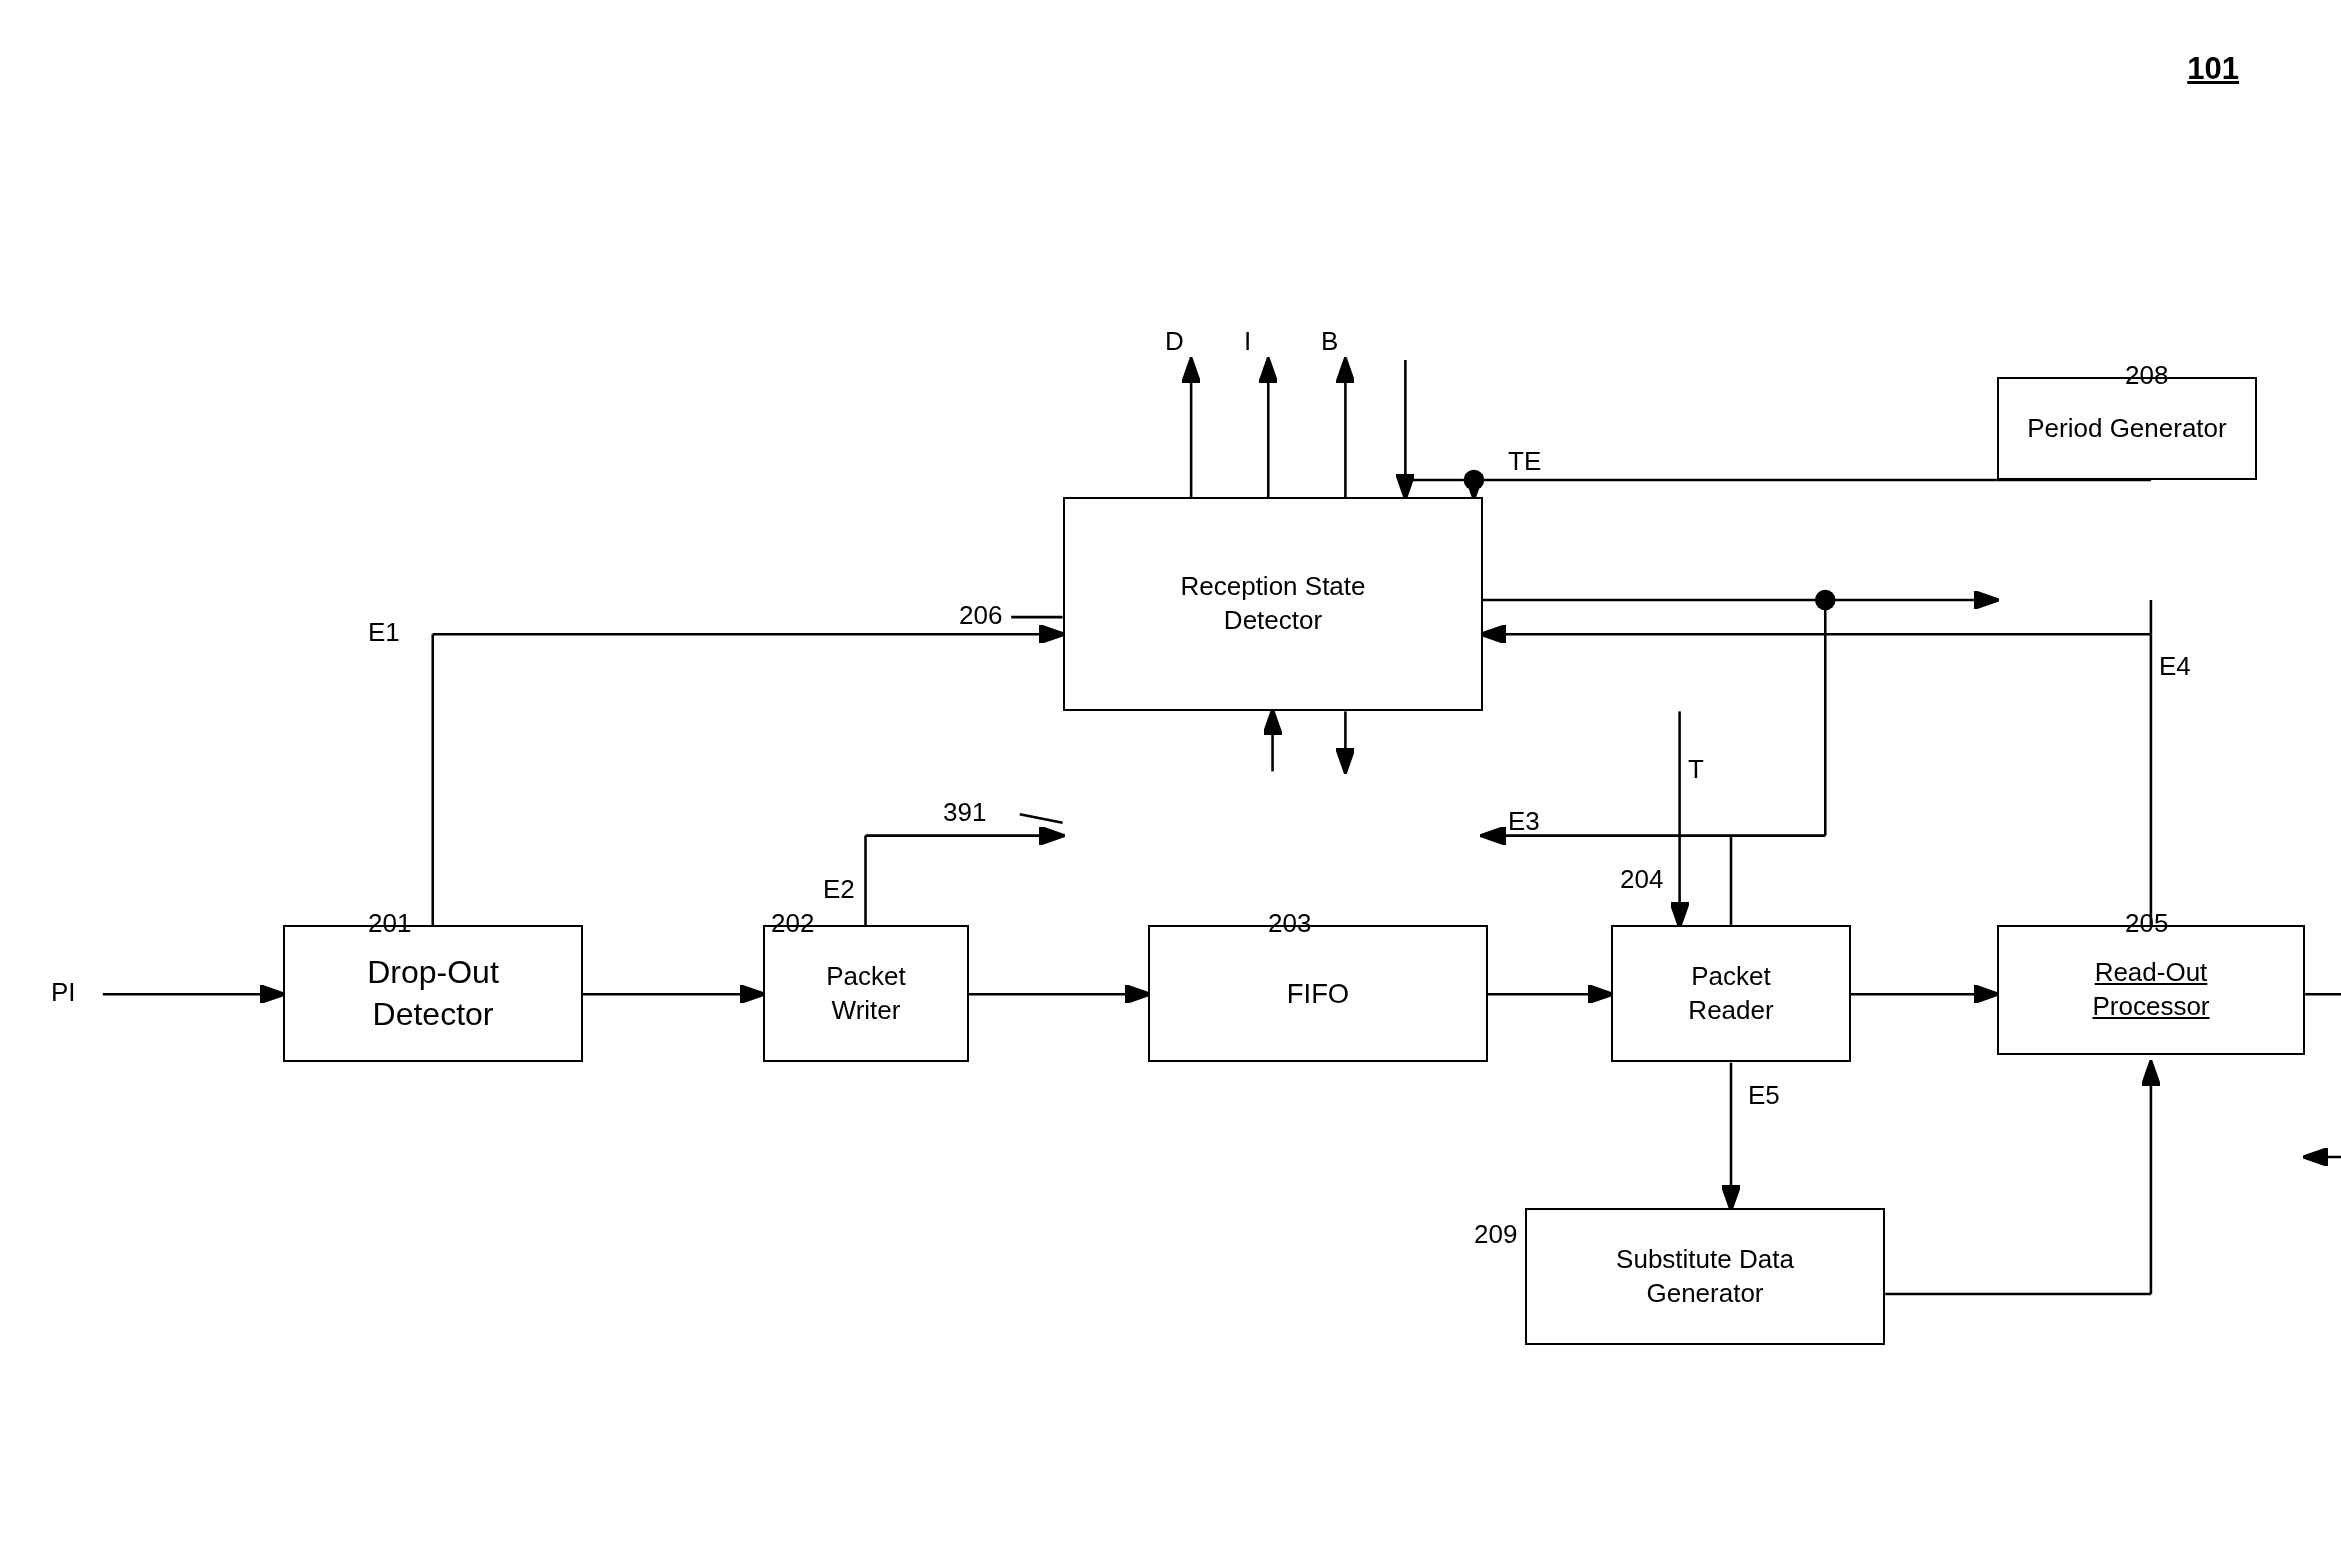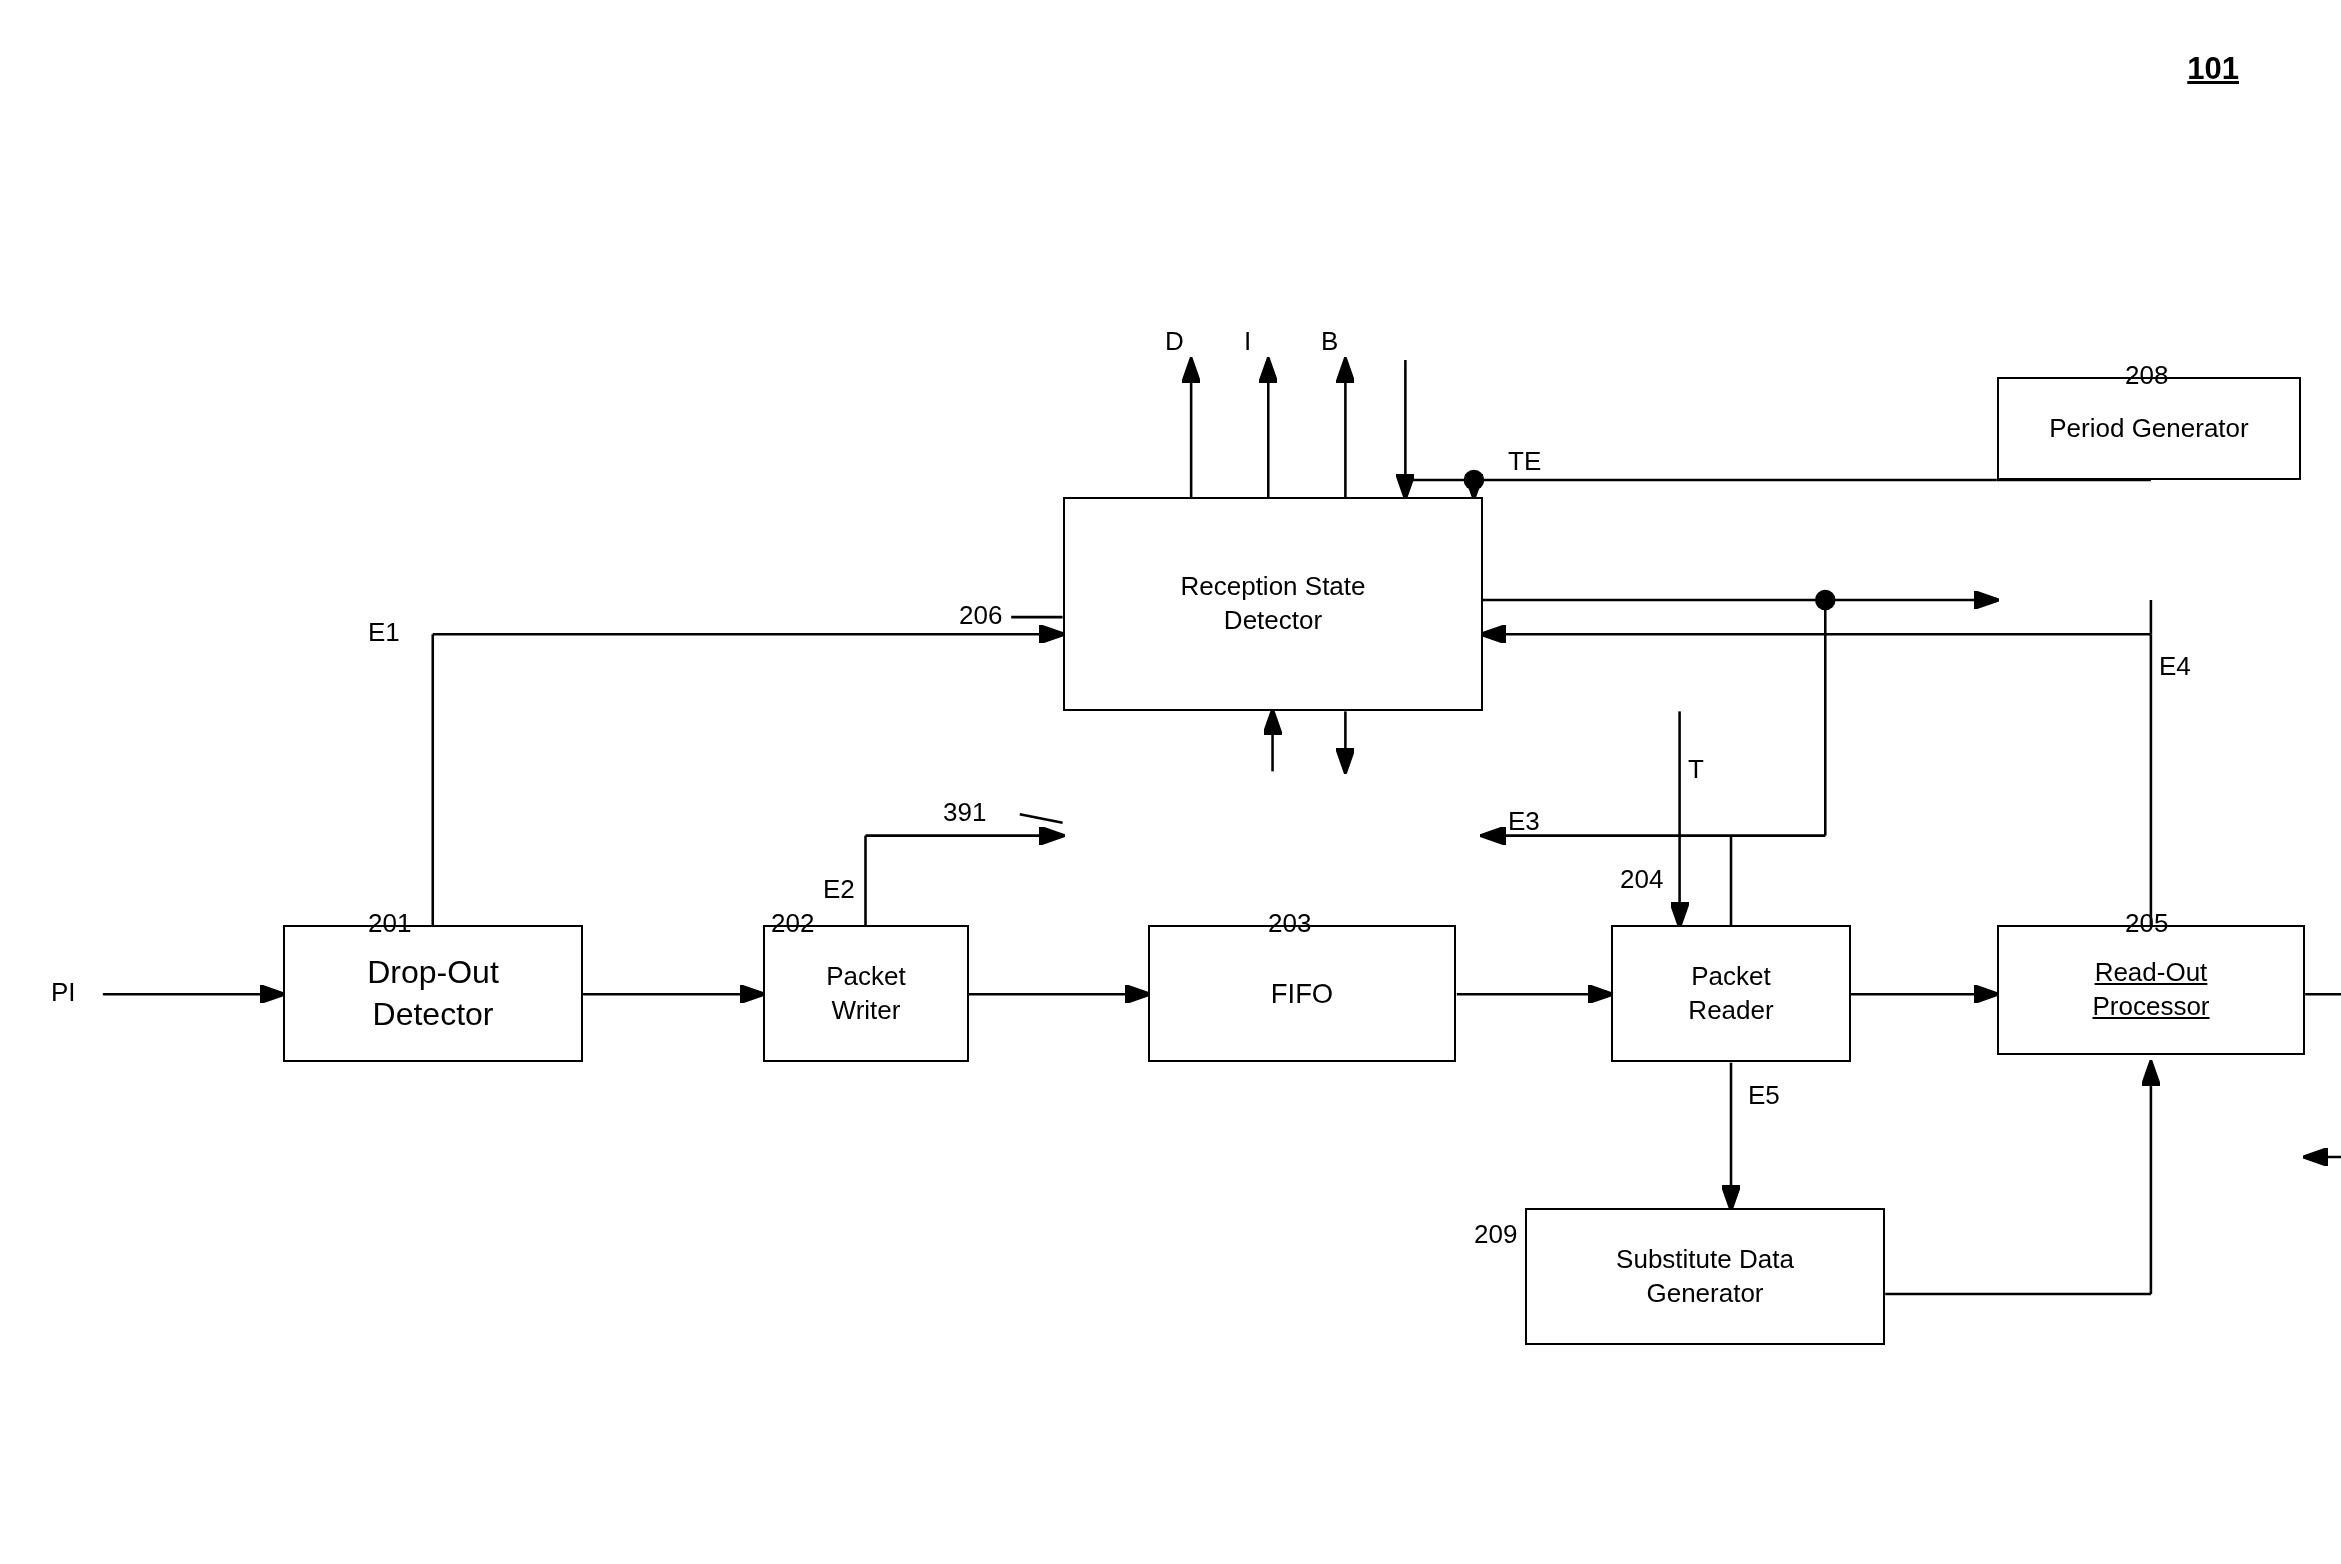--- a/index.html
+++ b/index.html
@@ -153,41 +153,41 @@
   <div class="block" style="left:283px; top:925px; width:300px; height:137px;">
     <span style="white-space:pre-line; font-size:32px;">Drop-Out
 Detector</span>
   </div>
 
   <div class="block" style="left:763px; top:925px; width:206px; height:137px;">
     <span style="white-space:pre-line; font-size:26px;">Packet
 Writer</span>
   </div>
 
-  <div class="block" style="left:1148px; top:925px; width:308px; height:137px;">
+  <div class="block" style="left:1148px; top:925px; width:340px; height:137px;">
     <span style="font-size:27.4px;">FIFO</span>
   </div>
 
   <div class="block" style="left:1611px; top:925px; width:240px; height:137px;">
     <span style="white-space:pre-line; font-size:26px;">Packet
 Reader</span>
   </div>
 
   <div class="block" style="left:1997px; top:925px; width:308px; height:130px;text-decoration:underline;">
     <span style="white-space:pre-line; font-size:26px;">Read-Out
 Processor</span>
   </div>
 
   <div class="block" style="left:1063px; top:497px; width:420px; height:214px;">
     <span style="white-space:pre-line; font-size:26px;">Reception State
 Detector</span>
   </div>
 
 
-  <div class="block" style="left:1997px; top:377px; width:304px; height:103px;">
+  <div class="block" style="left:1997px; top:377px; width:260px; height:103px;">
     <span style="font-size:26px;">Period Generator</span>
   </div>
 
   <div class="block" style="left:1525px; top:1208px; width:360px; height:137px;">
     <span style="white-space:pre-line; font-size:26px;">Substitute Data
 Generator</span>
   </div>
 
   <div class="label" style="left:51px; top:977px;">PI</div>
 

